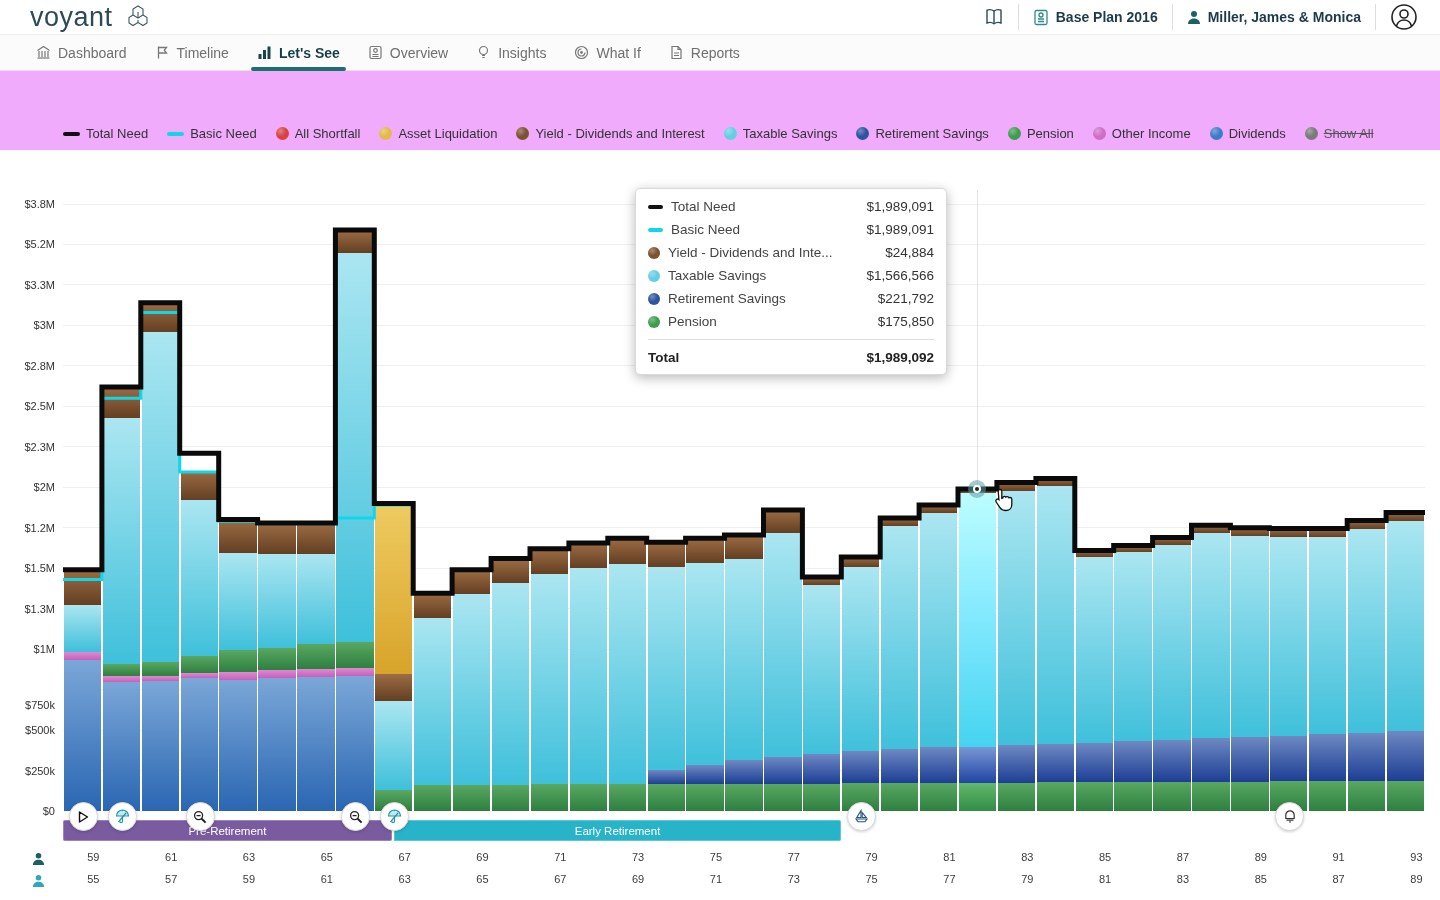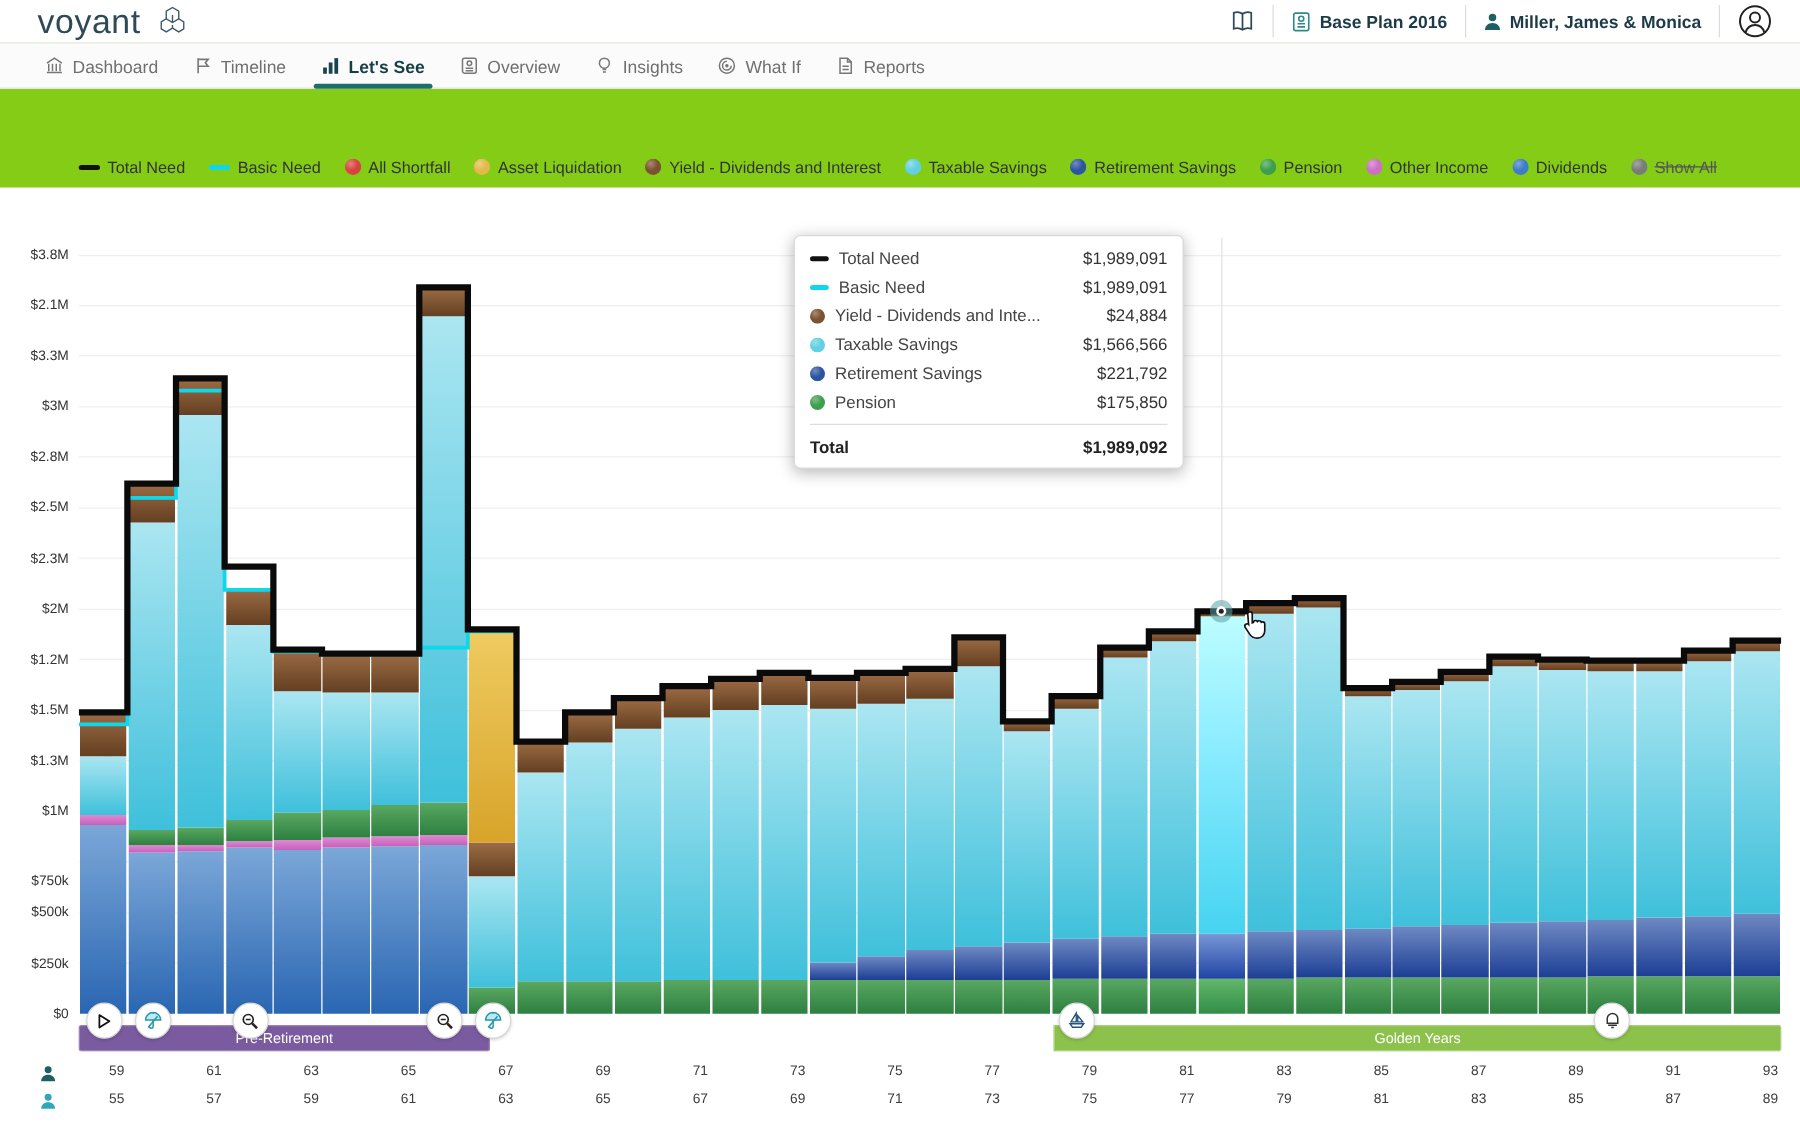--- a/index.html
+++ b/index.html
@@ -1,16 +1,16 @@
 <!DOCTYPE html>
 <html><head>
 <meta charset="utf-8">
 <style>
   html,body{margin:0;padding:0;background:#fff;}
-  .screen{position:relative;width:1440px;height:900px;overflow:hidden;background:#84cc16;
+  .screen{position:relative;width:1440px;height:900px;overflow:hidden;background:#f0abfc;
           font-family:"Liberation Sans",sans-serif;color:#333;}
   
   .hdr{position:absolute;left:0;top:0;width:1440px;height:34px;background:#fff;}
   .logo{position:absolute;left:30px;top:2px;font-size:27px;font-weight:400;letter-spacing:.5px;color:#2e4a57;}
   .logo-ic{position:absolute;left:126px;top:4px;}
   .hdr-right{position:absolute;right:22px;top:0;height:34px;display:flex;align-items:center;gap:14px;}
   .hdr-item{display:flex;align-items:center;gap:7px;font-size:14px;font-weight:700;color:#1c3a48;}
   .hdr-sep{width:1px;height:26px;background:#ddd;}
   
   .nav{position:absolute;left:0;top:34px;width:1440px;height:37px;background:#fbfbfb;
@@ -329,21 +329,21 @@
       <div class="ylab" style="left: 5px; top: 290.8px;">$2.3M</div>
       <div class="grid" style="left: 63px; top: 255.833px; width: 1362px;"></div>
       <div class="ylab" style="left: 5px; top: 250.333px;">$2.5M</div>
       <div class="grid" style="left: 63px; top: 215.367px; width: 1362px;"></div>
       <div class="ylab" style="left: 5px; top: 209.867px;">$2.8M</div>
       <div class="grid" style="left: 63px; top: 174.9px; width: 1362px;"></div>
       <div class="ylab" style="left: 5px; top: 169.4px;">$3M</div>
       <div class="grid" style="left: 63px; top: 134.433px; width: 1362px;"></div>
       <div class="ylab" style="left: 5px; top: 128.933px;">$3.3M</div>
       <div class="grid" style="left: 63px; top: 93.9667px; width: 1362px;"></div>
-      <div class="ylab" style="left: 5px; top: 88.4667px;">$2.1M</div>
+      <div class="ylab" style="left: 5px; top: 88.4667px;">$5.2M</div>
       <div class="grid" style="left: 63px; top: 53.5px; width: 1362px;"></div>
       <div class="ylab" style="left: 5px; top: 48px;">$3.8M</div>
       <div class="vline" style="left: 977.486px; top: 40px; height: 621px;"></div>
       <div class="plot" style="left: 63px; top: 40px; width: 1362px; height: 621px;">
         <div class="bar-hit" style="left: 0px; width: 38.9143px;">
           <div class="seg" style="left: 0.8px; right: 0.8px; bottom: 0px; height: 150.536px; background: linear-gradient(rgb(123, 167, 216), rgb(42, 102, 178)); filter: none;"></div>
           <div class="seg" style="left: 0.8px; right: 0.8px; bottom: 150.536px; height: 8.09333px; background: linear-gradient(rgb(220, 138, 210), rgb(199, 96, 186)); filter: none;"></div>
           <div class="seg" style="left: 0.8px; right: 0.8px; bottom: 158.629px; height: 46.9413px; background: linear-gradient(rgb(171, 230, 241), rgb(63, 192, 219)); filter: none;"></div>
           <div class="seg" style="left: 0.8px; right: 0.8px; bottom: 205.571px; height: 35.6107px; background: linear-gradient(rgb(156, 108, 68), rgb(100, 63, 34)); filter: none;"></div>
         </div>
@@ -561,22 +561,22 @@
         <span class="mi">
           <span class="md"></span>
         </span>
       </div>
       <div class="cursor" style="left: 993.486px; top: 337.047px;"><svg width="22" height="26" viewBox="0 0 22 26">
           <path fill="#fff" stroke="#111" stroke-width="1.3" d="M7 2.5c1 0 1.8.8 1.8 1.8v7l1-.3c0-.9.8-1.6 1.7-1.6.6 0 1.1.3 1.4.8.3-.4.8-.6 1.4-.6.8 0 1.5.5 1.7 1.2.3-.2.6-.3 1-.3 1 0 1.8.8 1.8 1.8v5.2c0 3.5-2.4 6-6 6-3 0-4.7-1-6.2-3.4L3.2 15c-.6-.9-.4-2 .4-2.6.7-.5 1.7-.4 2.3.2l-.7-8.3C5.2 3.3 6 2.5 7 2.5z"></path>
         </svg></div>
       <div class="phase" style="left: 63px; top: 670px; width: 328.826px; background: rgb(122, 91, 160); border-left: none; box-sizing: border-box;">
         <span>Pre-Retirement</span>
       </div>
-      <div class="phase" style="left: 841.286px; top: 670px; width: 583.714px; background: rgb(140, 194, 76); border-left: 2px solid rgb(255, 255, 255); box-sizing: border-box;">
-        <span>Golden Years</span>
+      <div class="phase" style="left: 391.826px; top: 670px; width: 449.46px; background: rgb(40, 180, 200); border-left: 2px solid rgb(255, 255, 255); box-sizing: border-box;">
+        <span>Early Retirement</span>
       </div>
       <div class="evt" style="left: 68.9571px; top: 652px;">
         <span style="display:flex">
           <svg width="14" height="14" viewBox="0 0 14 14">
             <path d="M3.5 2l8 5-8 5z" fill="none" stroke="#111" stroke-width="1.4" stroke-linejoin="round"></path>
           </svg>
         </span>
       </div>
       <div class="evt" style="left: 107.871px; top: 652px;">
         <span style="display:flex">

